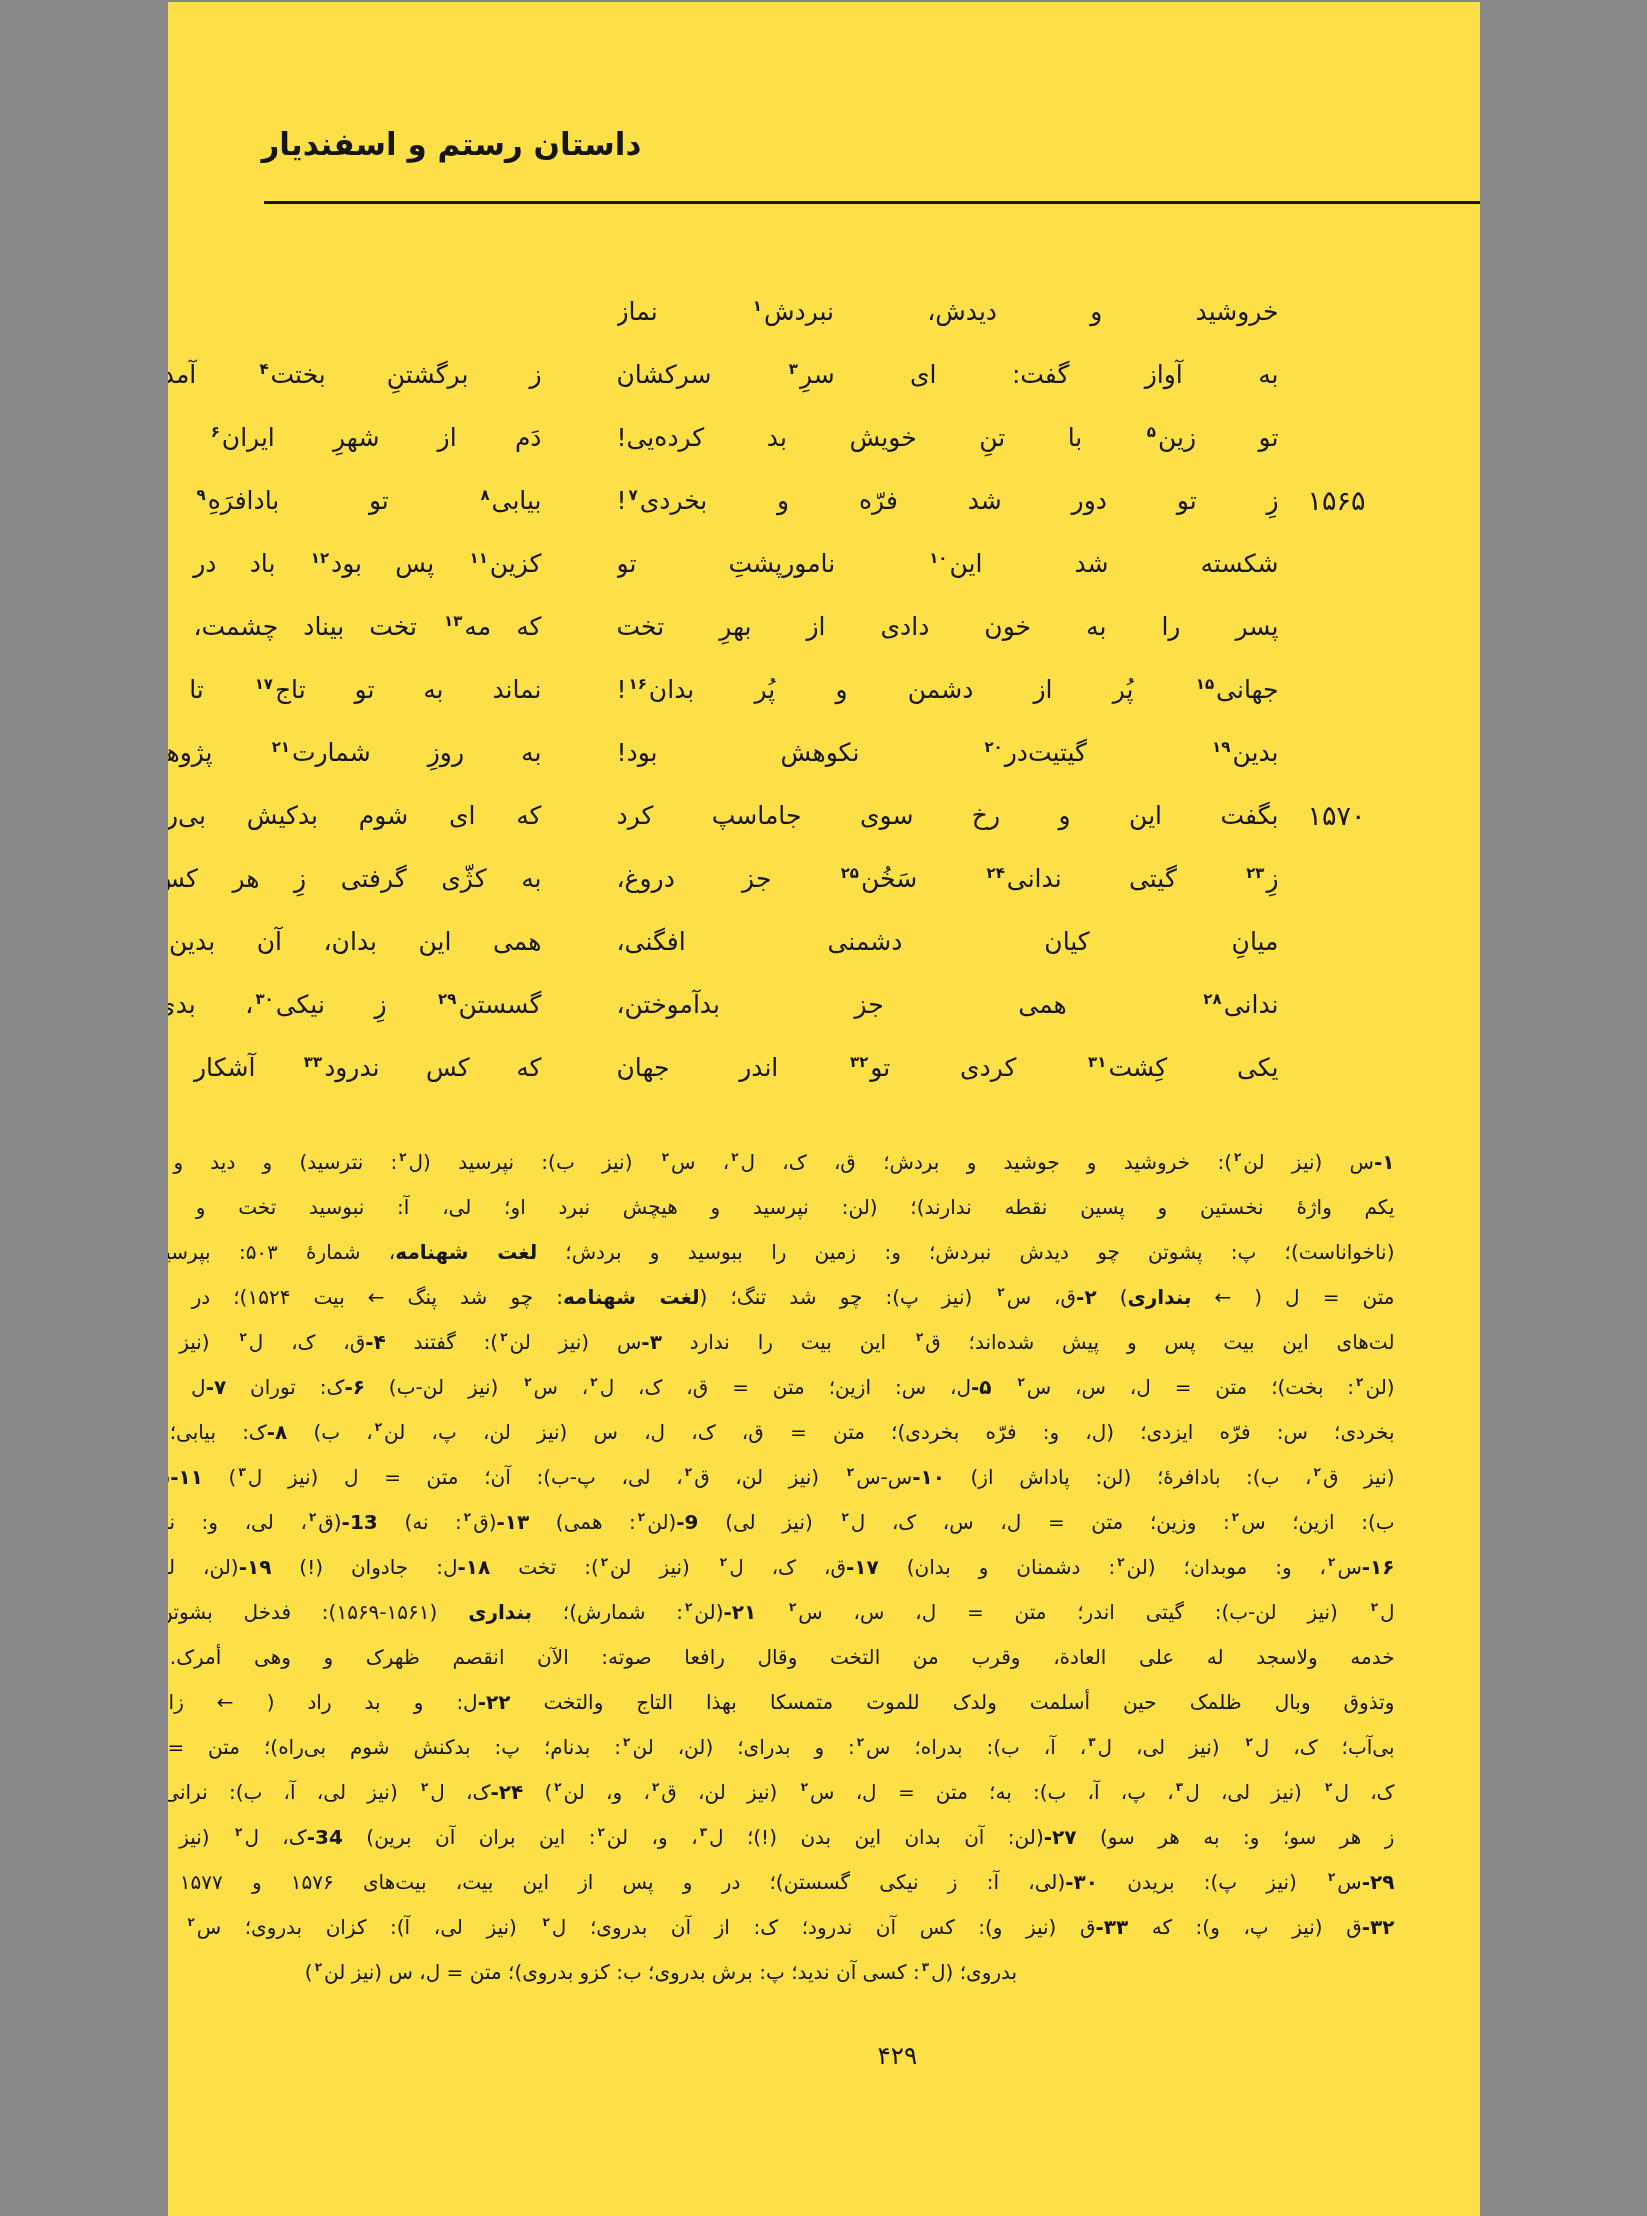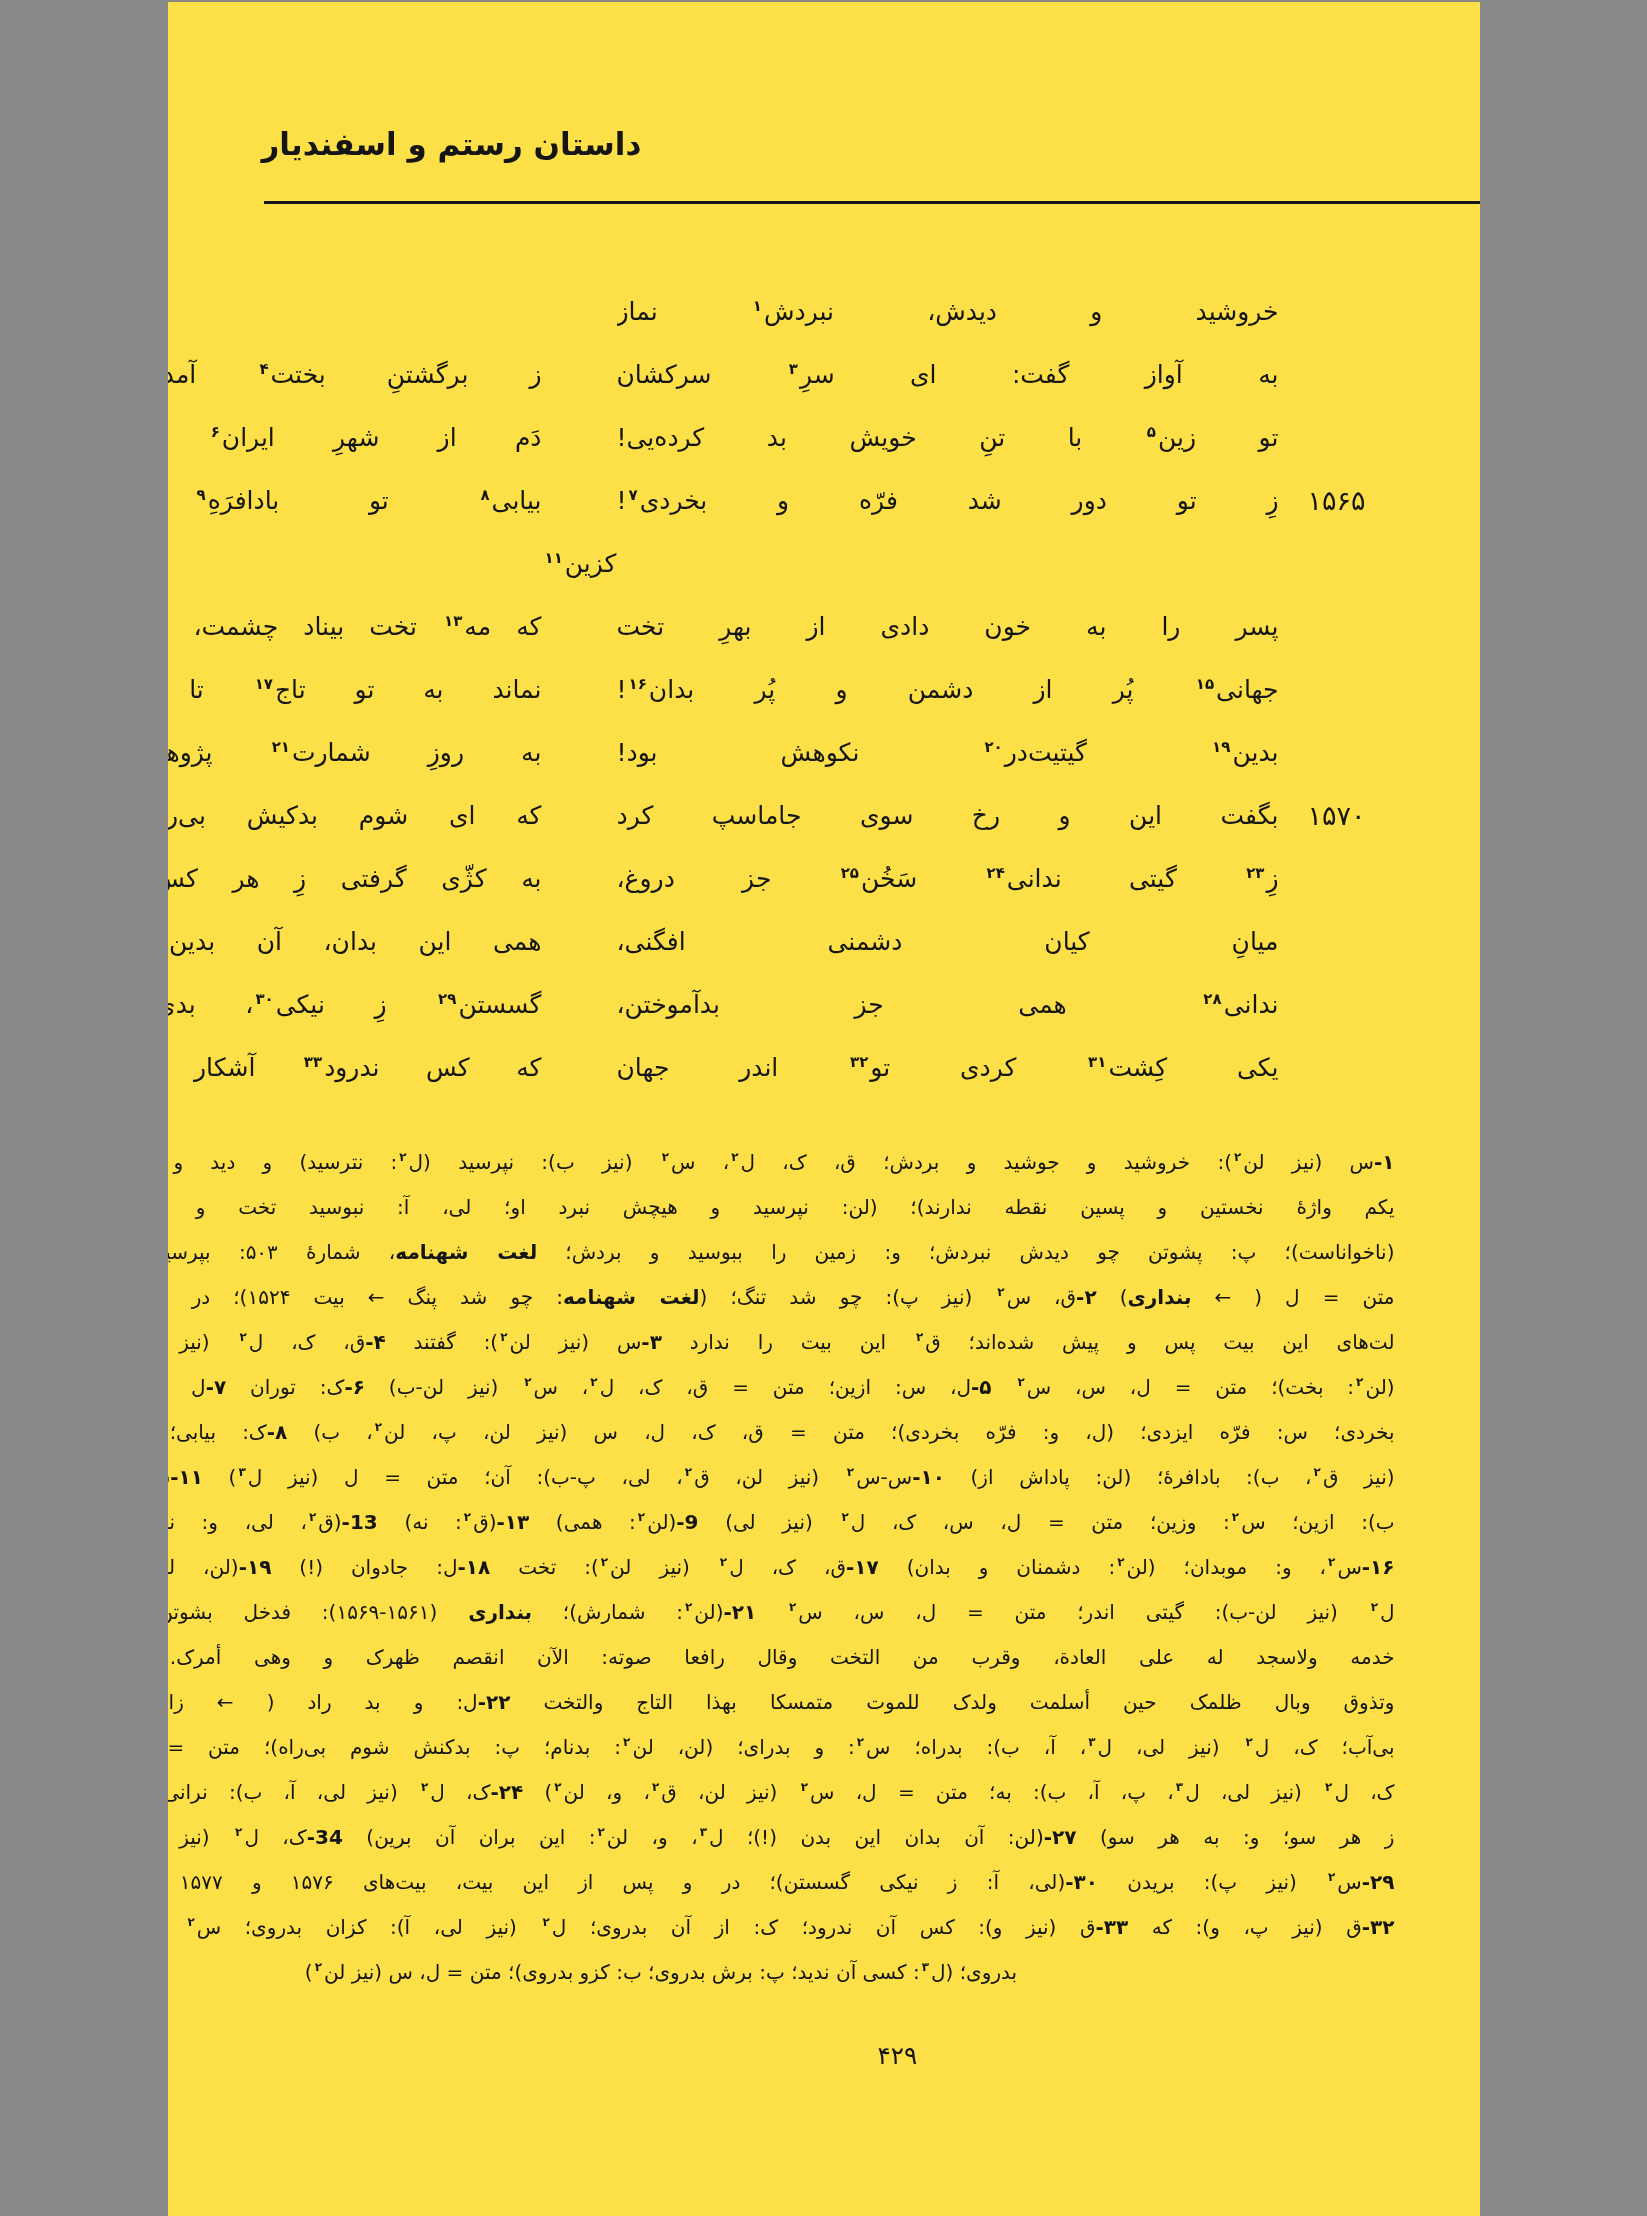--- a/index.html
+++ b/index.html
@@ -81,20 +81,21 @@
 
     <div class="verse-row">
       <div class="v-num">۱۵۶۵</div>
       <div class="hemistich v-right">زِ تو دور شد فرّه و بخردی<sup>۷</sup>!</div>
       <div class="v-gap"></div>
       <div class="hemistich v-left">بیابی<sup>۸</sup> تو بادافرَهِ<sup>۹</sup> ایزدی!</div>
     </div>
 
     <div class="verse-row">
       <div class="v-num"></div>
+      <div class="hemistich v-right">شکسته شد این<sup>۱۰</sup> نامورپشتِ تو</div>
       <div class="v-gap"></div>
       <div class="hemistich v-left">کزین<sup>۱۱</sup> پس بود<sup>۱۲</sup> باد در مشتِ تو!</div>
     </div>
 
     <div class="verse-row">
       <div class="v-num"></div>
       <div class="hemistich v-right">پسر را به خون دادی از بهرِ تخت</div>
       <div class="v-gap"></div>
       <div class="hemistich v-left">که مه<sup>۱۳</sup> تخت بیناد چشمت، مه<sup>۱۴</sup> بخت!</div>
     </div>

